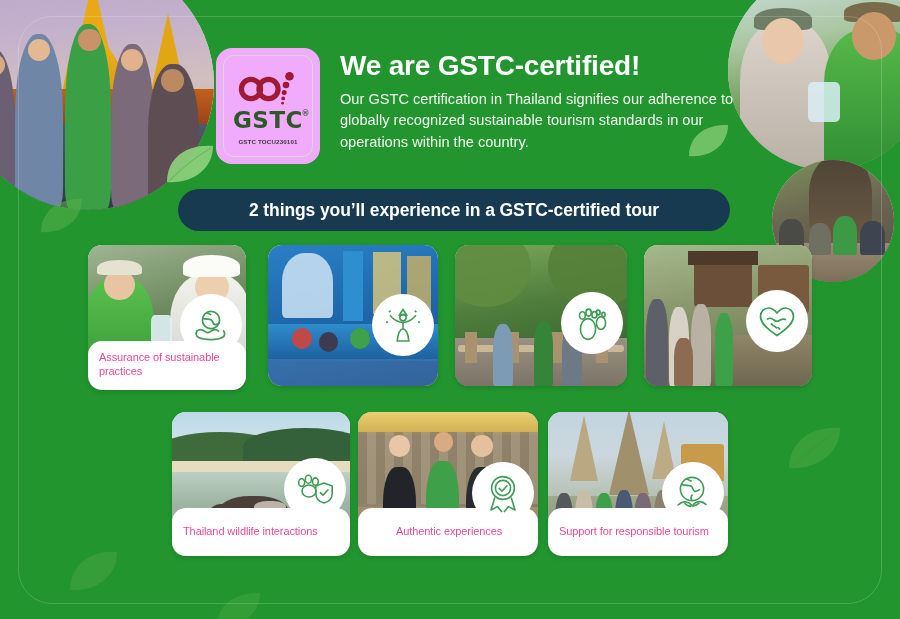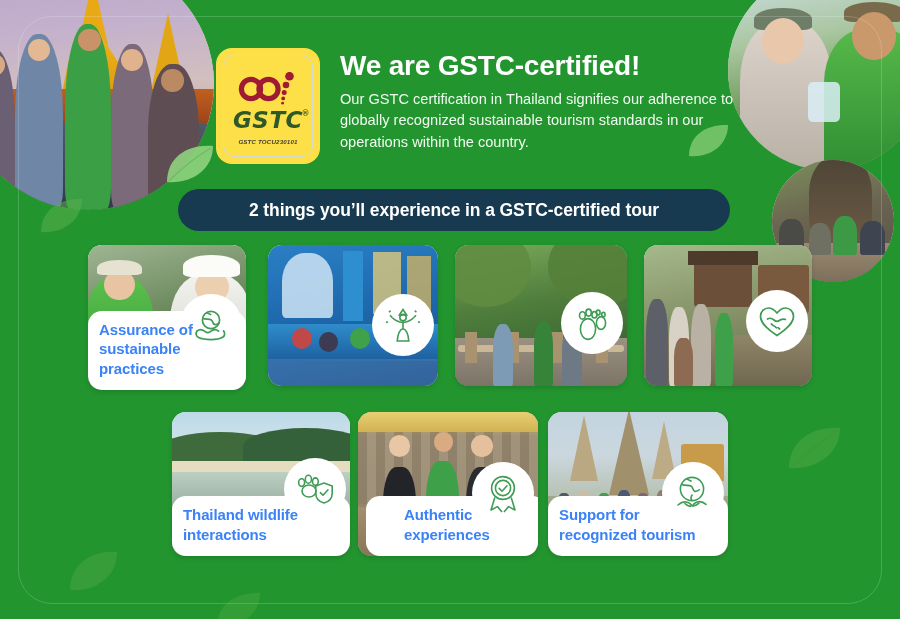--- a/index.html
+++ b/index.html
@@ -145,25 +145,24 @@
     position: absolute; left: 0; bottom: 0; width: 100%; height: 32%;
     background: linear-gradient(180deg,#9a8a72,#7d6f5b);
   }
   #photo-group .s { position: absolute; bottom: 22%; border-radius: 42% 42% 10% 10%; }
 
   
   .header { position: absolute; left: 216px; top: 48px; display: flex; gap: 20px; }
 
   .gstc-badge {
     width: 104px; height: 116px;
-    background: #fde047;
+    background: #f0abfc;
     border-radius: 16px;
     padding: 7px;
     flex: 0 0 auto;
-    font-style: italic;
   }
   .gstc-inner {
     width: 100%; height: 100%;
     border: 1px solid #d7dcd2;
     border-radius: 11px;
     display: flex; flex-direction: column;
     align-items: center; justify-content: center;
     padding-top: 4px;
   }
   .gstc-mark { width: 62px; height: 34px; }
@@ -230,23 +229,23 @@
   .card-label-wrap {
     position: absolute;
     left: 0; bottom: 0; width: 100%;
     background: #ffffff;
     border-radius: 14px 14px 14px 14px;
     padding: 9px 11px 11px 11px;
     min-height: 48px;
     display: flex; align-items: center;
   }
   .card-label {
-    font-size: 15px;
-    font-weight: bold;
-    color: #3b82f6;
+    font-size: 11px;
+    font-weight: normal;
+    color: #ec4899;
     line-height: 1.32;
     letter-spacing: -0.1px;
     position: relative;
     z-index: 2;
   }
   .card-icon-bubble {
     position: absolute;
     right: 4px;
     width: 62px; height: 62px;
     background: #ffffff;
@@ -529,21 +528,21 @@
     </div>
     <div class="card-icon-bubble" style="bottom:32px;">
       <svg width="40" height="42" viewBox="0 0 40 42" fill="none" stroke="#3f9c55" stroke-width="1.6">
         <circle cx="20" cy="16" r="11.4"></circle>
         <circle cx="20" cy="16" r="7.6"></circle>
         <path d="M16.2 16.4 l2.8 2.8 l5 -5.4" stroke-linecap="round" stroke-linejoin="round"></path>
         <path d="M11.8 25.6 L8 38 l6.4 -3.4 L19 40" stroke-linejoin="round"></path>
         <path d="M28.2 25.6 L32 38 l-6.4 -3.4 L21 40" stroke-linejoin="round"></path>
       </svg>
     </div>
-    <div class="card-label-wrap" style="padding-left:38px;margin-left:8px;">
+    <div class="card-label-wrap" style="padding-left:38px;">
       <div class="card-label">Authentic experiences</div>
     </div>
   </div>
 
   <div class="card" style="left:548px; top:412px; width:180px; height:144px;">
     <div class="card-photo">
       <div class="ph" style="background:linear-gradient(180deg,#c3d4e0 0%,#cbd7de 30%,#b4bfae 62%,#8f9c84 100%);"></div>
       <div style="position:absolute;left:12%;top:2%;width:0;height:0;border-left:14px solid transparent;border-right:14px solid transparent;border-bottom:66px solid #b9a882;"></div>
       <div style="position:absolute;left:34%;top:-2%;width:0;height:0;border-left:20px solid transparent;border-right:20px solid transparent;border-bottom:86px solid #a1906c;"></div>
       <div style="position:absolute;left:58%;top:6%;width:0;height:0;border-left:12px solid transparent;border-right:12px solid transparent;border-bottom:58px solid #bcab85;"></div>
@@ -562,17 +561,17 @@
         <circle cx="20" cy="16" r="11.6"></circle>
         <path d="M9.4 11.2 c4 2 7.2 .4 9.6 1.8 c2.4 1.4 1.4 4.4 3.6 5.2 c1.8 .6 3.8 -.6 5.2 -2"></path>
         <path d="M14.4 5.6 c1.6 2 4 1.4 5.2 3"></path>
         <path d="M20 27.6 c-1.4 -2 -1 -4.4 .4 -6.2"></path>
         <path d="M6 32 c5.2 -5 11.4 -3.4 14 .8" stroke-linecap="round"></path>
         <path d="M34 31.4 c-5 -4.6 -11 -3 -13.6 1.4" stroke-linecap="round"></path>
         <path d="M13 30.6 c1.6 1.4 3.4 2.4 5.4 2.8 M27 30.2 c-1.6 1.4 -3.4 2.4 -5.4 2.8" stroke-linecap="round"></path>
       </svg>
     </div>
     <div class="card-label-wrap">
-      <div class="card-label">Support for recognized tourism</div>
+      <div class="card-label">Support for responsible tourism</div>
     </div>
   </div>
 
 </div>
 
 </body></html>

